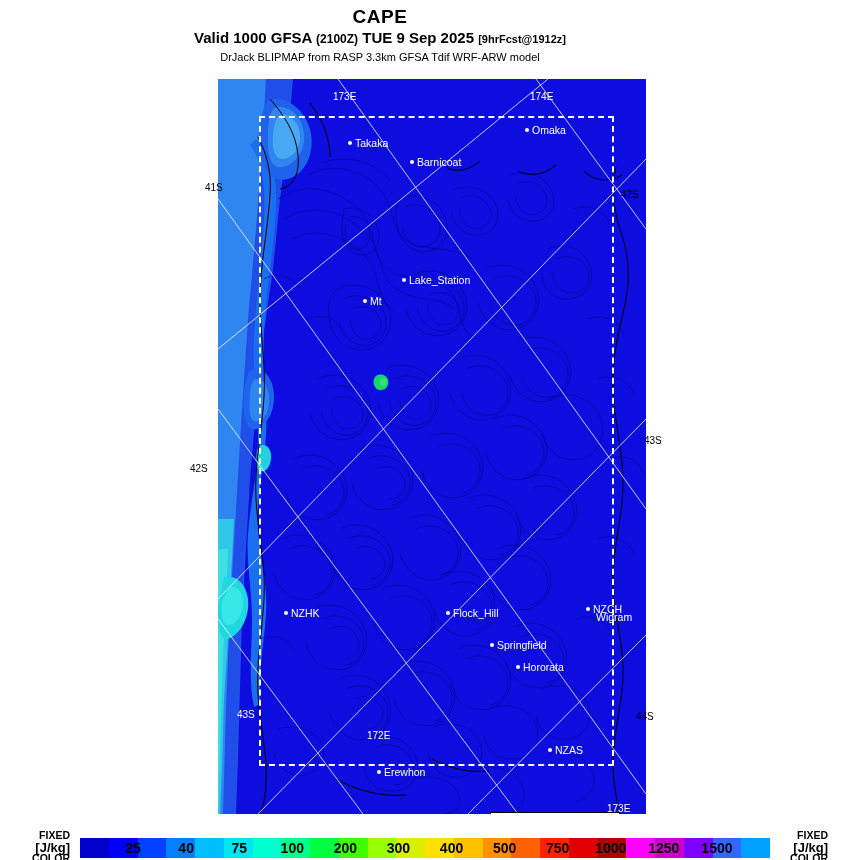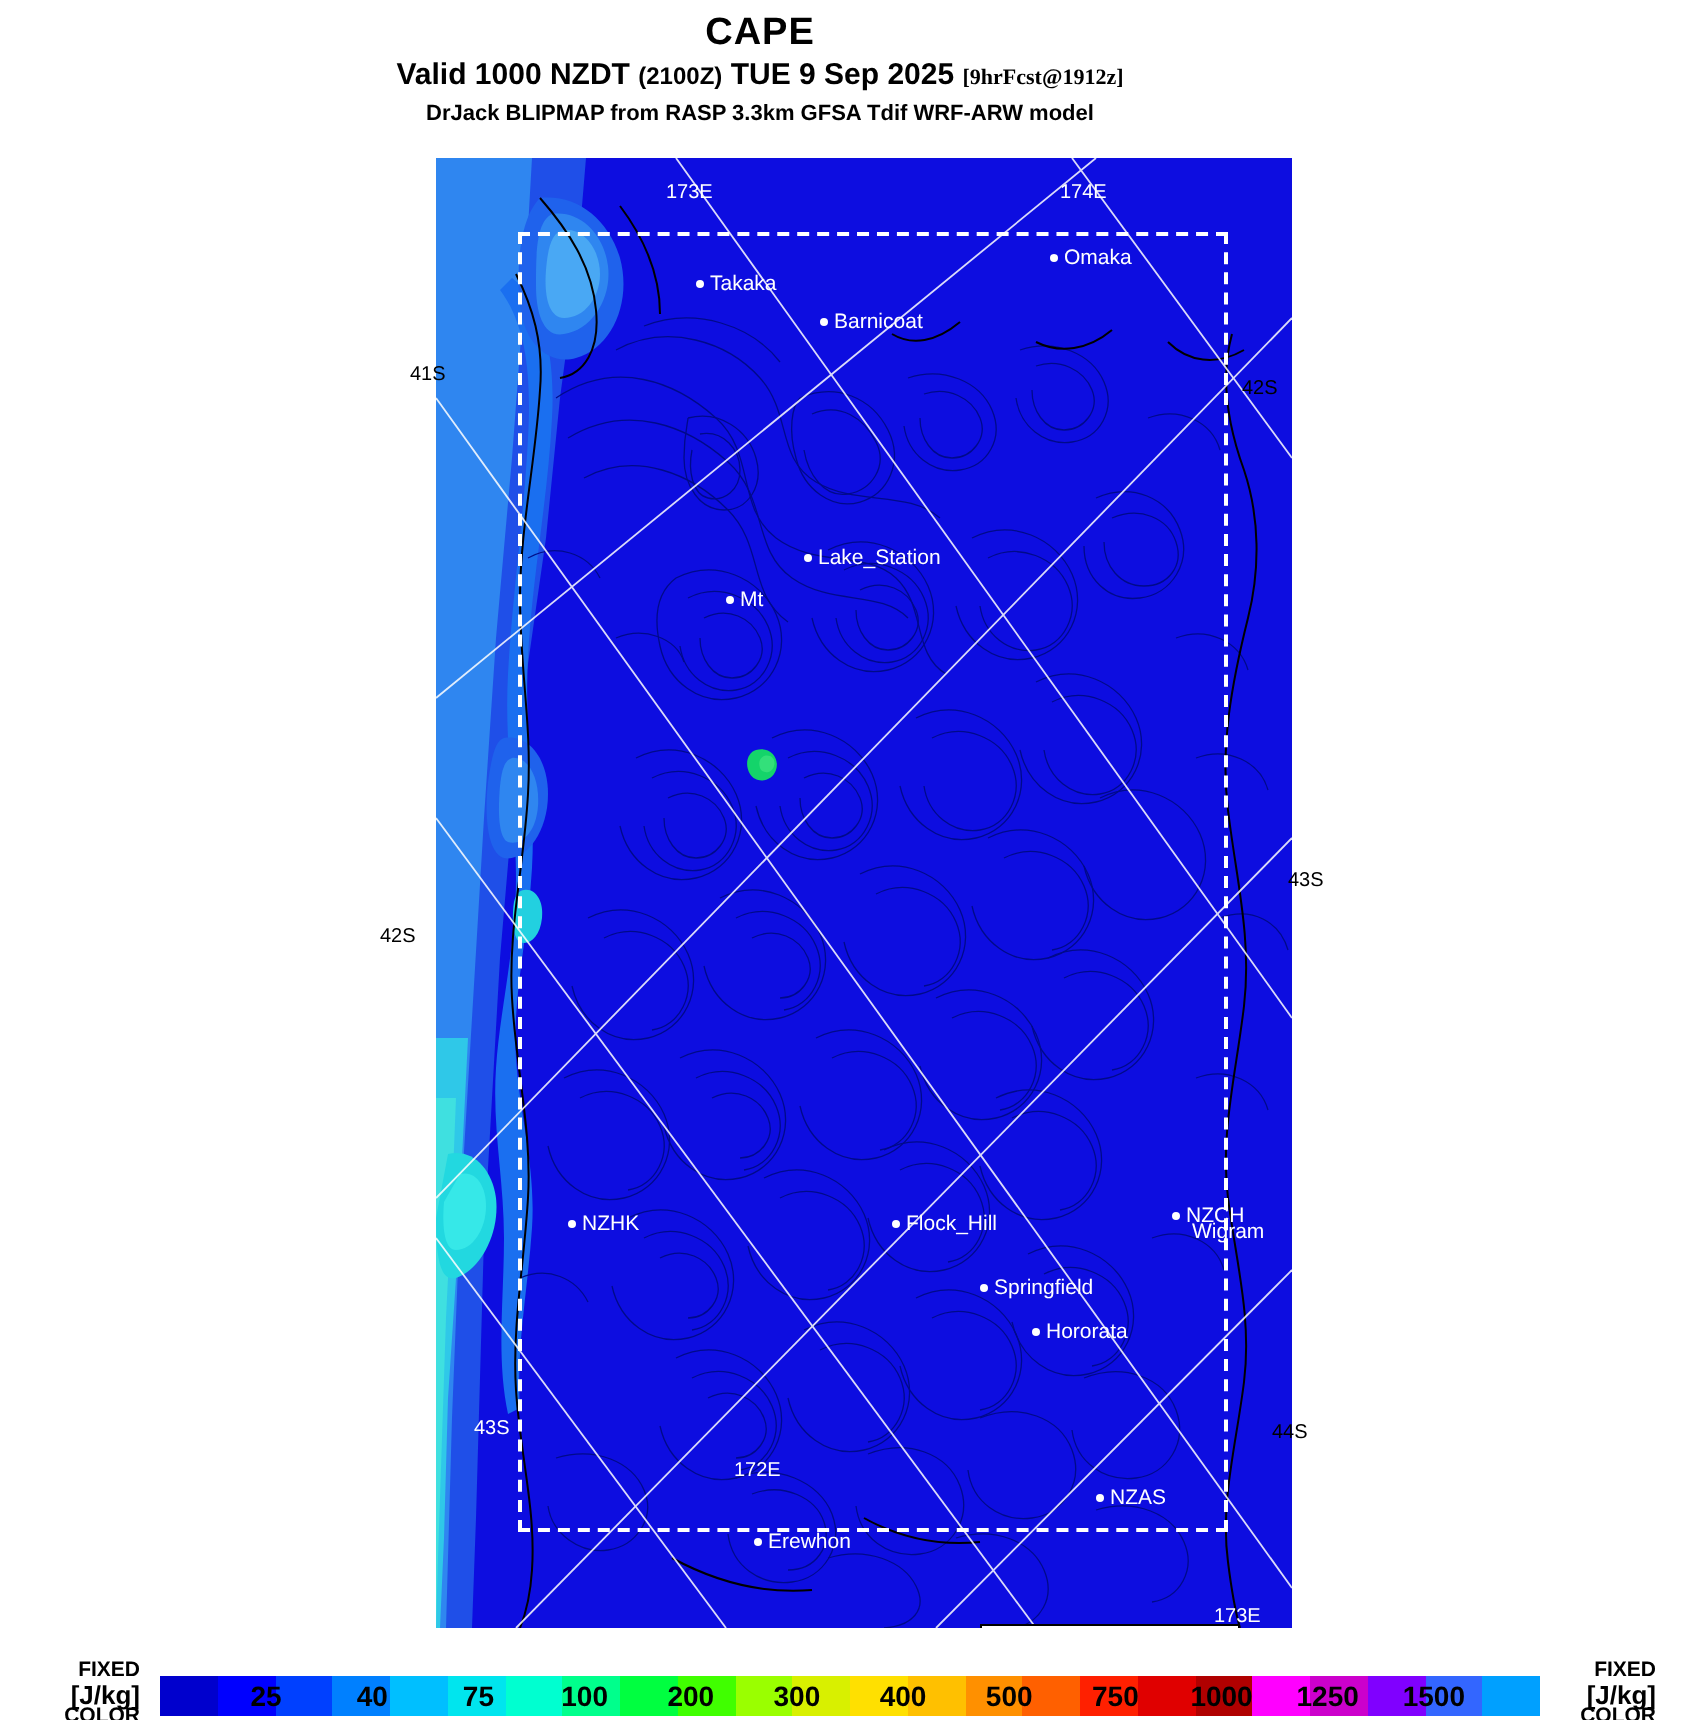--- a/index.html
+++ b/index.html
@@ -31,25 +31,24 @@
     font-weight: bold;
     line-height: 19px;
   }
   .subtitle .small {
     font-size: 12px;
     font-weight: bold;
   }
   .subtitle .bracket {
     font-size: 11px;
     font-weight: bold;
-    font-family: Liberation Serif, serif;
   }
   .model-line {
     font-size: 11px;
-    font-weight: bold;
+    font-weight: normal;
     line-height: 15px;
     margin-top: 1px;
   }
 
   
   .map-wrap {
     position: absolute;
     left: 218px;
     top: 79px;
     width: 428px;
@@ -159,21 +158,21 @@
     color: #000000;
     line-height: 18px;
   }
 </style>
 </head>
 <body>
 
 <div class="header">
   <div class="title">CAPE</div>
   <div class="subtitle">
-    <span>Valid 1000 NZDT</span>
+    <span>Valid 1000 GFSA</span>
     <span class="small">(2100Z)</span>
     <span>TUE 9 Sep 2025</span>
     <span class="bracket">[9hrFcst@1912z]</span>
   </div>
   <div class="model-line">DrJack BLIPMAP from RASP 3.3km GFSA Tdif WRF-ARW model</div>
 </div>
 
 <div class="map-wrap">
 
   <svg class="map-canvas" viewBox="0 0 428 735" preserveAspectRatio="none">

